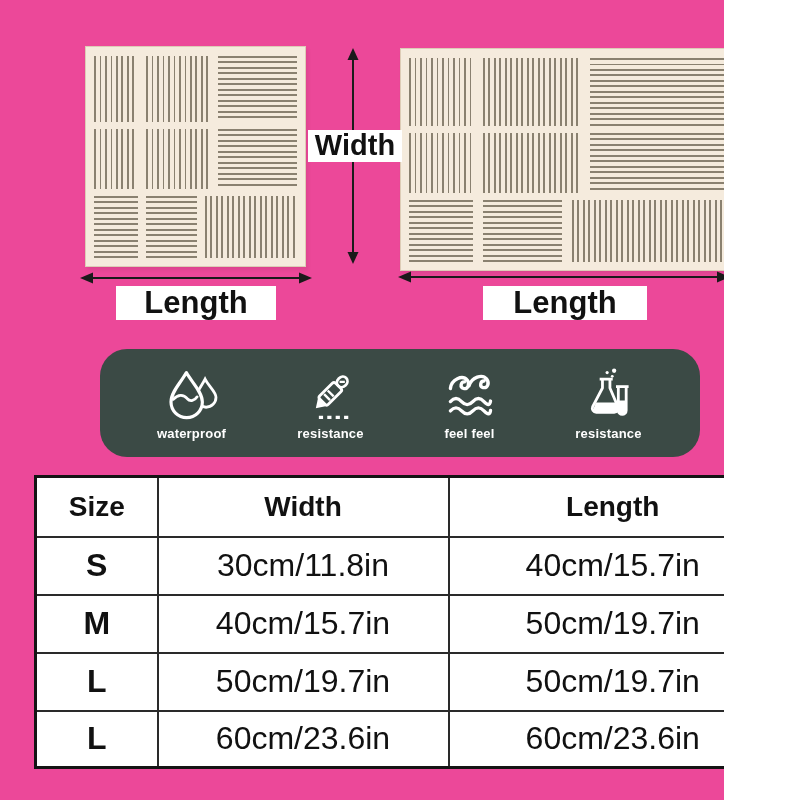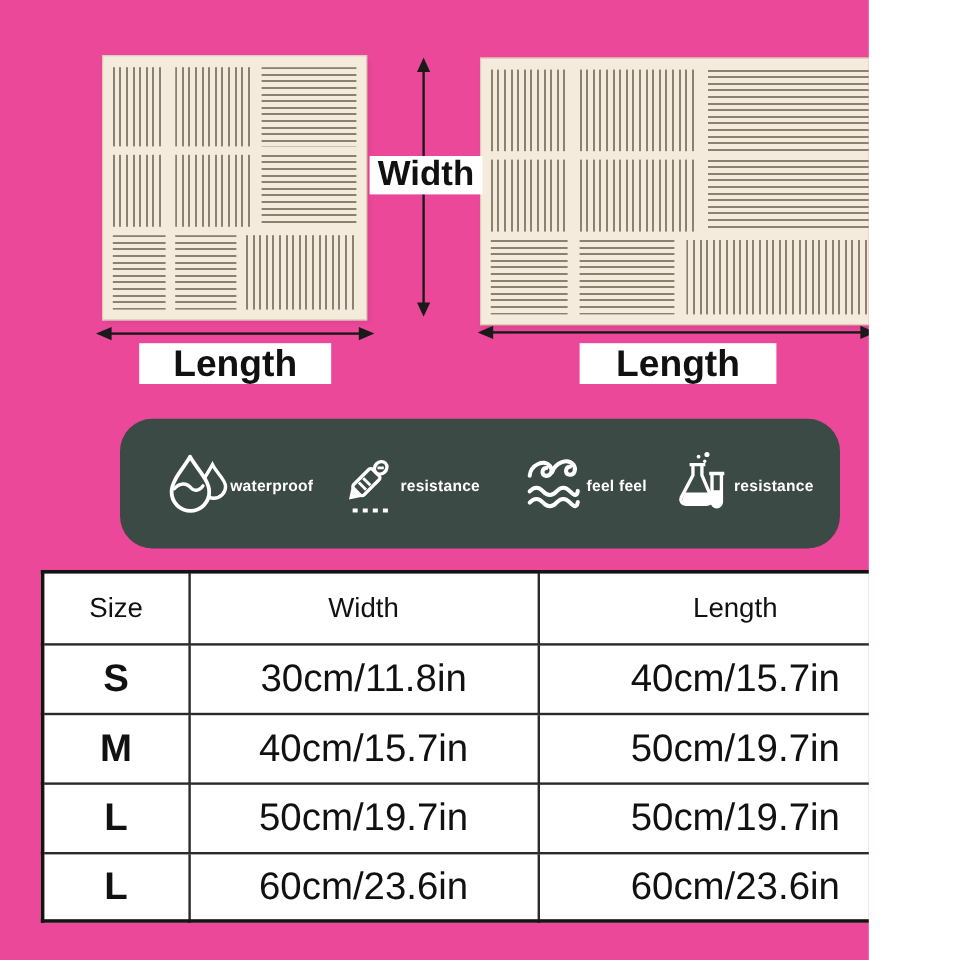--- a/index.html
+++ b/index.html
@@ -29,32 +29,32 @@
   }
   .width-label{left:308px;top:130px;width:94px;font-size:29px;}
   .length-label-left{left:116px;top:286px;width:160px;font-size:31px;}
   .length-label-right{left:483px;top:286px;width:164px;font-size:31px;}
   
   .banner{
     position:absolute;left:100px;top:349px;width:600px;height:108px;border-radius:27px;
     background:#3b4a45;display:flex;align-items:center;justify-content:space-between;
     padding:0 22px;box-sizing:border-box;
   }
-  .feature{flex:1;display:flex;flex-direction:row;align-items:center;justify-content:flex-end;}
+  .feature{flex:1;display:flex;flex-direction:column;align-items:center;justify-content:center;}
   .feature .icon{height:58px;display:flex;align-items:center;justify-content:center;}
   .feature-label{color:#ffffff;font-size:13px;font-weight:bold;letter-spacing:.2px;margin-top:2px;}
   
   .size-table{
     position:absolute;left:34px;top:475px;width:742px;border-collapse:collapse;
     table-layout:fixed;border:3px solid #141414;background:#fff;
   }
   .size-table th,.size-table td{
     border:2px solid #2a2a2a;text-align:center;vertical-align:middle;padding:0;
   }
-  .size-table th{font-size:23px;font-weight:normal;}
+  .size-table th{font-size:28px;font-weight:bold;}
   .size-table td{font-size:32px;font-weight:normal;}
   .size-table td.size-cell{font-weight:bold;}
   tr.hrow{height:60px;} tr.drow{height:58px;} tr.drow-last{height:57px;}
 </style>
 </head>
 <body>
 
 <div class="stage">
 
   <div class="mat mat-left">

